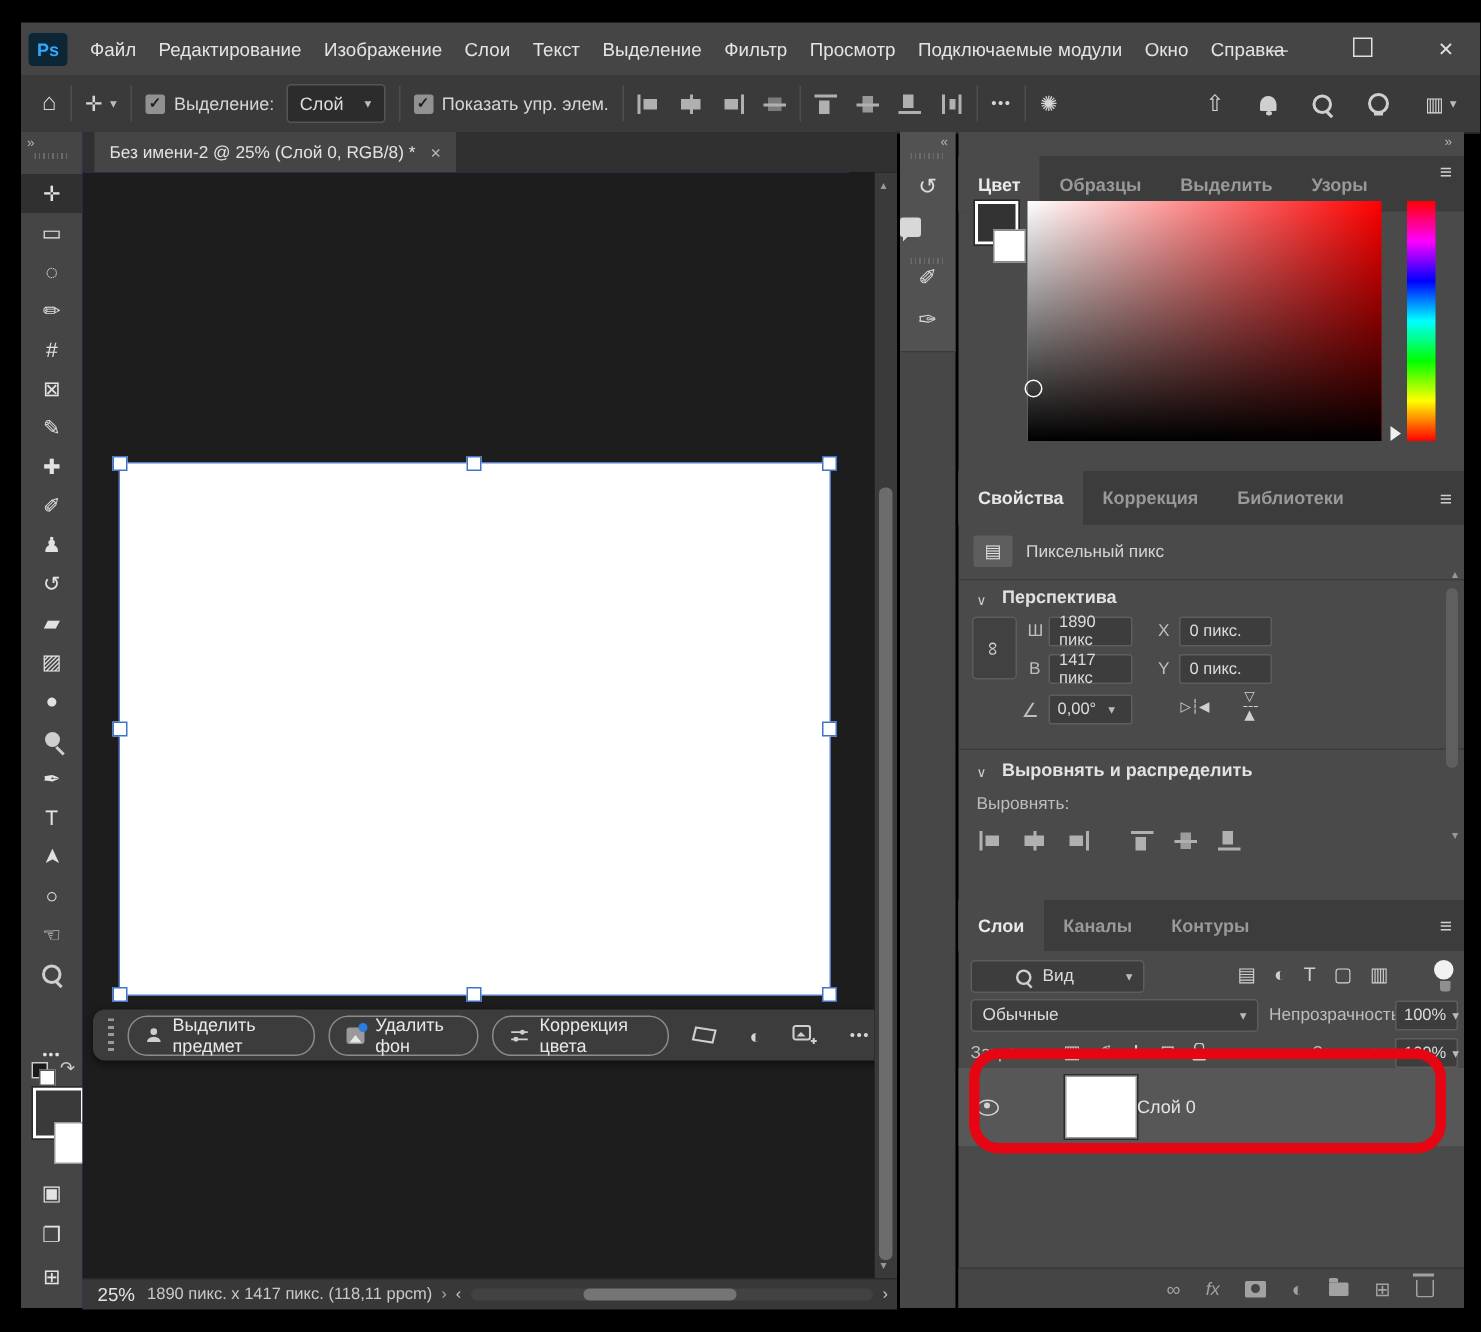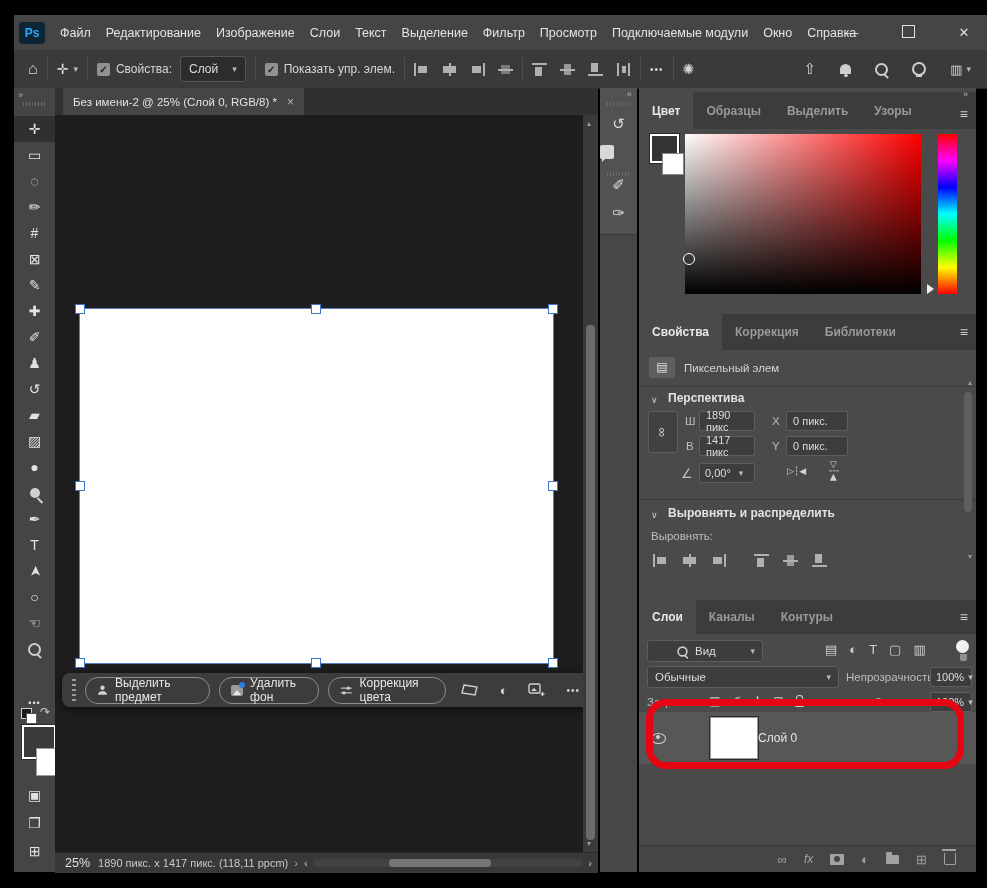--- a/index.html
+++ b/index.html
@@ -190,21 +190,21 @@
     </div>
   </div>
 
   <div class="abs" id="optionsbar">
     <span style="margin-left:14px;font-size:16px;">⌂</span>
     <span class="obsep"></span>
     <span style="font-size:14px;">✛</span>
     <span class="chev" style="margin-left:5px;">▾</span>
     <span class="obsep"></span>
     <span class="checkbox">✓</span>
-    <span>Свойства:</span>
+    <span>Выделение:</span>
     <span class="oselect" style="margin-left:8px;">
       <span>Слой</span>
       <span class="chev">▾</span>
     </span>
     <span class="obsep"></span>
     <span class="checkbox">✓</span>
     <span>Показать упр. элем.</span>
     <span class="obsep"></span>
     <span class="flex" style="gap:13px;">
 
@@ -363,21 +363,21 @@
     <div class="ripple" style="left:7px;top:84px;"></div>
     <div id="stripicons">
       
     <span class="sico" style="top: 27px;">↺</span><span class="sico i-bubble" style="top: 57px;"><span class="i-bubble"></span></span><span class="sico" style="top: 88px;">✐</span><span class="sico" style="top: 116px;">✑</span></div>
   </div>
 
   <div class="abs" id="panels">
     <div class="hdr">»</div>
 
     <div class="abs" style="left:0;top:0;width:337px;height:226px;">
-      <div class="tabrowp" style="top:4px;height:37px;text-align:center;">
+      <div class="tabrowp" style="top:16px;height:37px;text-align:center;">
 
       <span class="ptab active">Цвет</span>
           <span class="ptab">Образцы</span>
           <span class="ptab">Выделить</span>
           <span class="ptab">Узоры</span>
         </div>
       <span class="pmenu" style="top:18px;">≡</span>
       <div id="fgsw"></div>
       <div id="bgsw2"></div>
       <div id="colorfield"></div>
@@ -388,21 +388,21 @@
 
     <div class="abs" style="left:0;top:226px;width:337px;height:286px;">
       <div class="tabrowp" style="top:0;height:36px;">
 
       <span class="ptab active">Свойства</span>
           <span class="ptab">Коррекция</span>
           <span class="ptab">Библиотеки</span>
         </div>
       <span class="pmenu" style="top:10px;">≡</span>
       <span class="abs" style="left:10px;top:43px;width:26px;height:21px;background:#5e5e5e;border-radius:2px;text-align:center;color:#e0e0e0;font-size:12px;line-height:21px;">▤</span>
-      <span class="plabel" style="left:45px;top:48px;color:#d5d5d5;">Пиксельный элем</span>
+      <span class="plabel" style="left:45px;top:48px;color:#d5d5d5;">Пиксельный пикс</span>
       <div class="abs" style="left:0;top:72px;width:337px;height:1px;background:#3c3c3c;"></div>
       <span class="secchev" style="left:12px;top:81px;">∨</span>
       <span class="seclabel" style="left:29px;top:77px;">Перспектива</span>
       <div id="linkbox">
           <span class="rot90">∞</span>
         </div>
       <span class="plabel" style="left:46px;top:101px;">Ш</span>
       <div class="pfield" style="left:60px;top:97px;width:56px;">
           <span>1890 пикс</span>
         </div>

